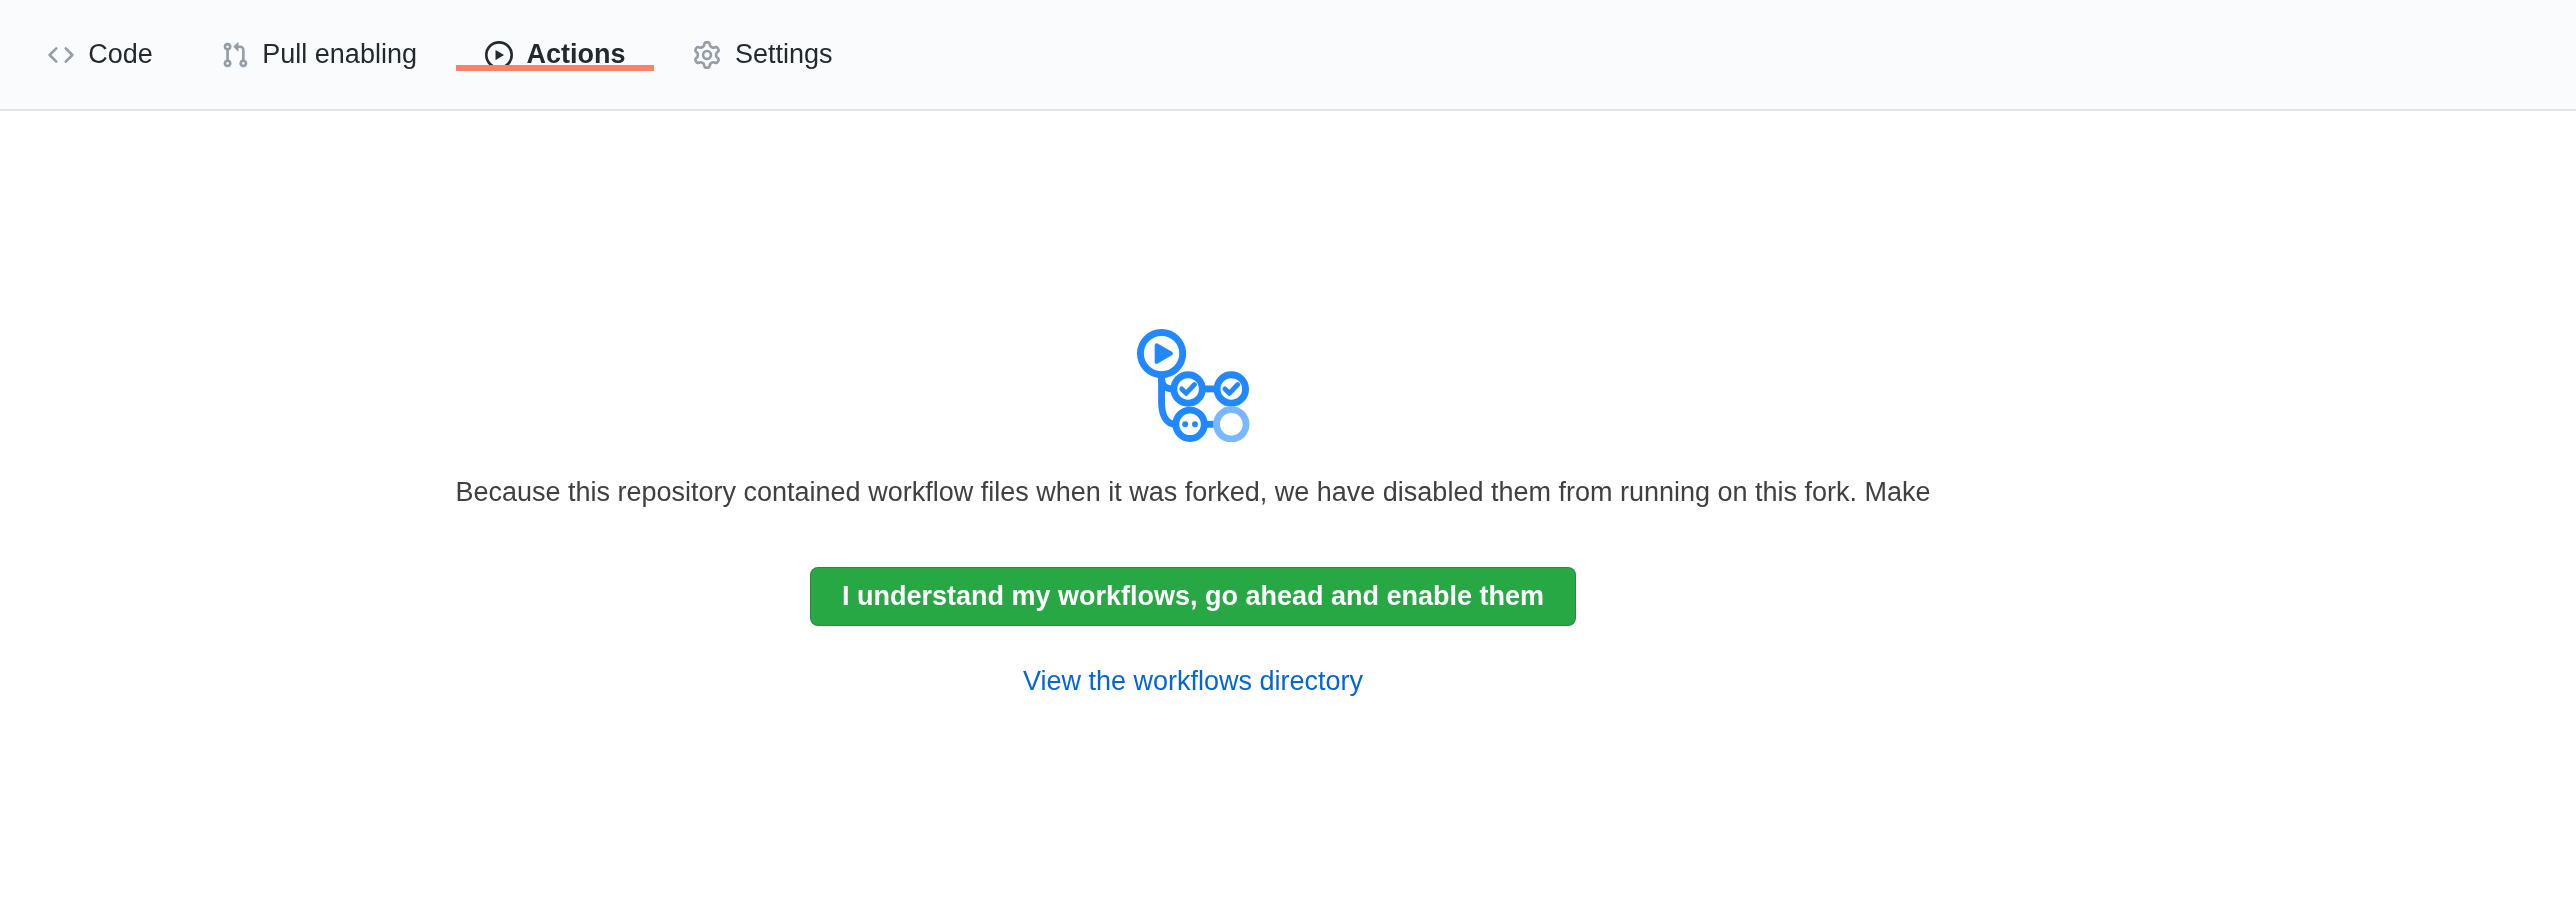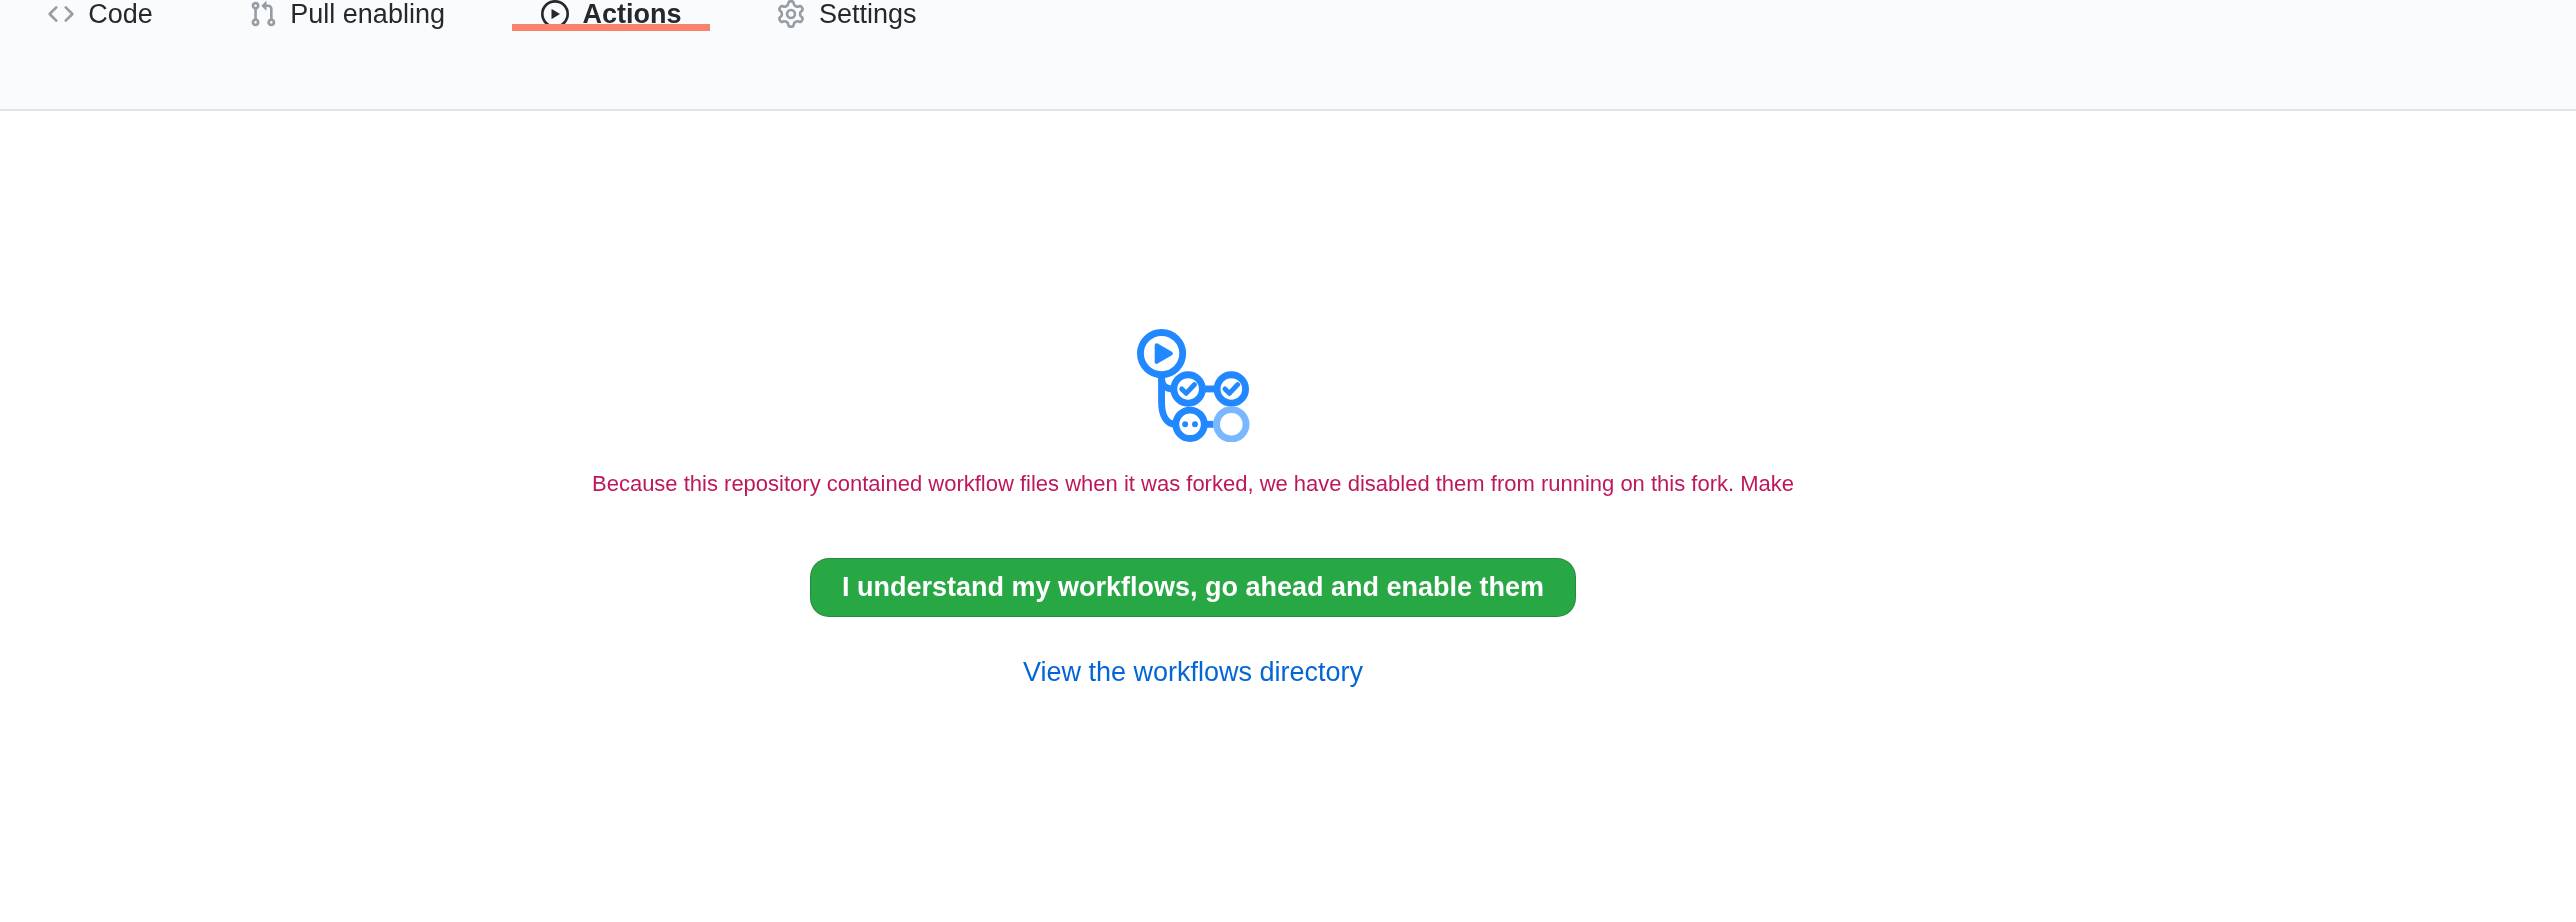--- a/index.html
+++ b/index.html
@@ -12,23 +12,22 @@
     color: #24292e;
     overflow: hidden;
   }
 
   
   .repo-nav {
     height: 111px;
     background: #fafbfc;
     border-bottom: 2.9px solid #e1e4e8;
     display: flex;
-    align-items: flex-start;
+    align-items: center;
     padding-left: 17.6px;
-    gap: 28px;
   }
   .tab {
     position: relative;
     display: flex;
     align-items: center;
     padding: 0 29px;
     margin-right: 9.8px;
     font-size: 27px;
     line-height: 1;
     color: #24292e;
@@ -67,41 +66,41 @@
 
   .blankslate-heading {
     margin: 53px 0 0 0;
     font-size: 34px;
     line-height: 41px;
     font-weight: 700;
     color: #24292e;
     letter-spacing: -0.2px;
   }
   .blankslate-desc {
-    margin: 23px auto 0 auto;
+    margin: 32px auto 0 auto;
     max-width: 1935px;
-    font-size: 22px;
+    font-size: 27px;
     line-height: 37px;
-    color: #be185d;
+    color: #404040;
   }
   .blankslate-desc span { display: block; }
 
   .button-row { margin-top: 56px; }
   .btn-primary {
     display: inline-block;
     height: 59px;
     padding: 0 31px;
     background: #28a745;
     color: #ffffff;
     font-family: "Liberation Sans", sans-serif;
     font-size: 27px;
     font-weight: 700;
     line-height: 57px;
     border: 1px solid rgba(27, 31, 35, 0.2);
-    border-radius: 19px;
+    border-radius: 8px;
     cursor: pointer;
   }
   .link-row { margin-top: 37px; }
   .workflows-link {
     display: inline-block;
     color: #0366d6;
     font-size: 27px;
     line-height: 37px;
     text-decoration: none;
     cursor: pointer;

